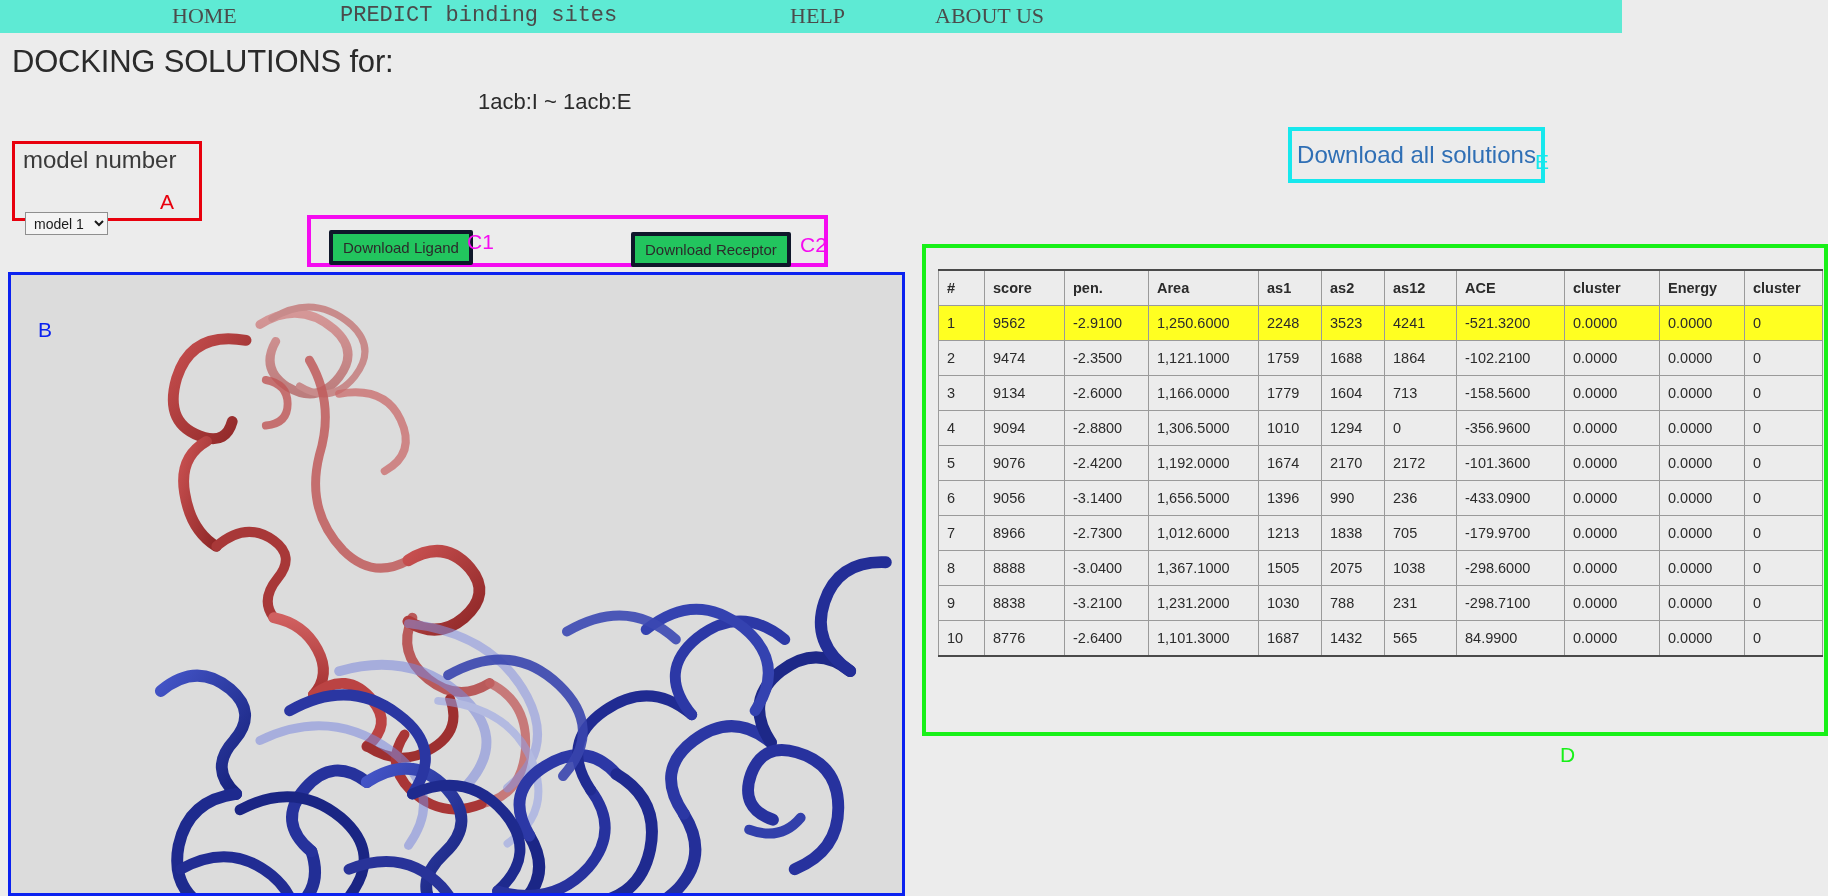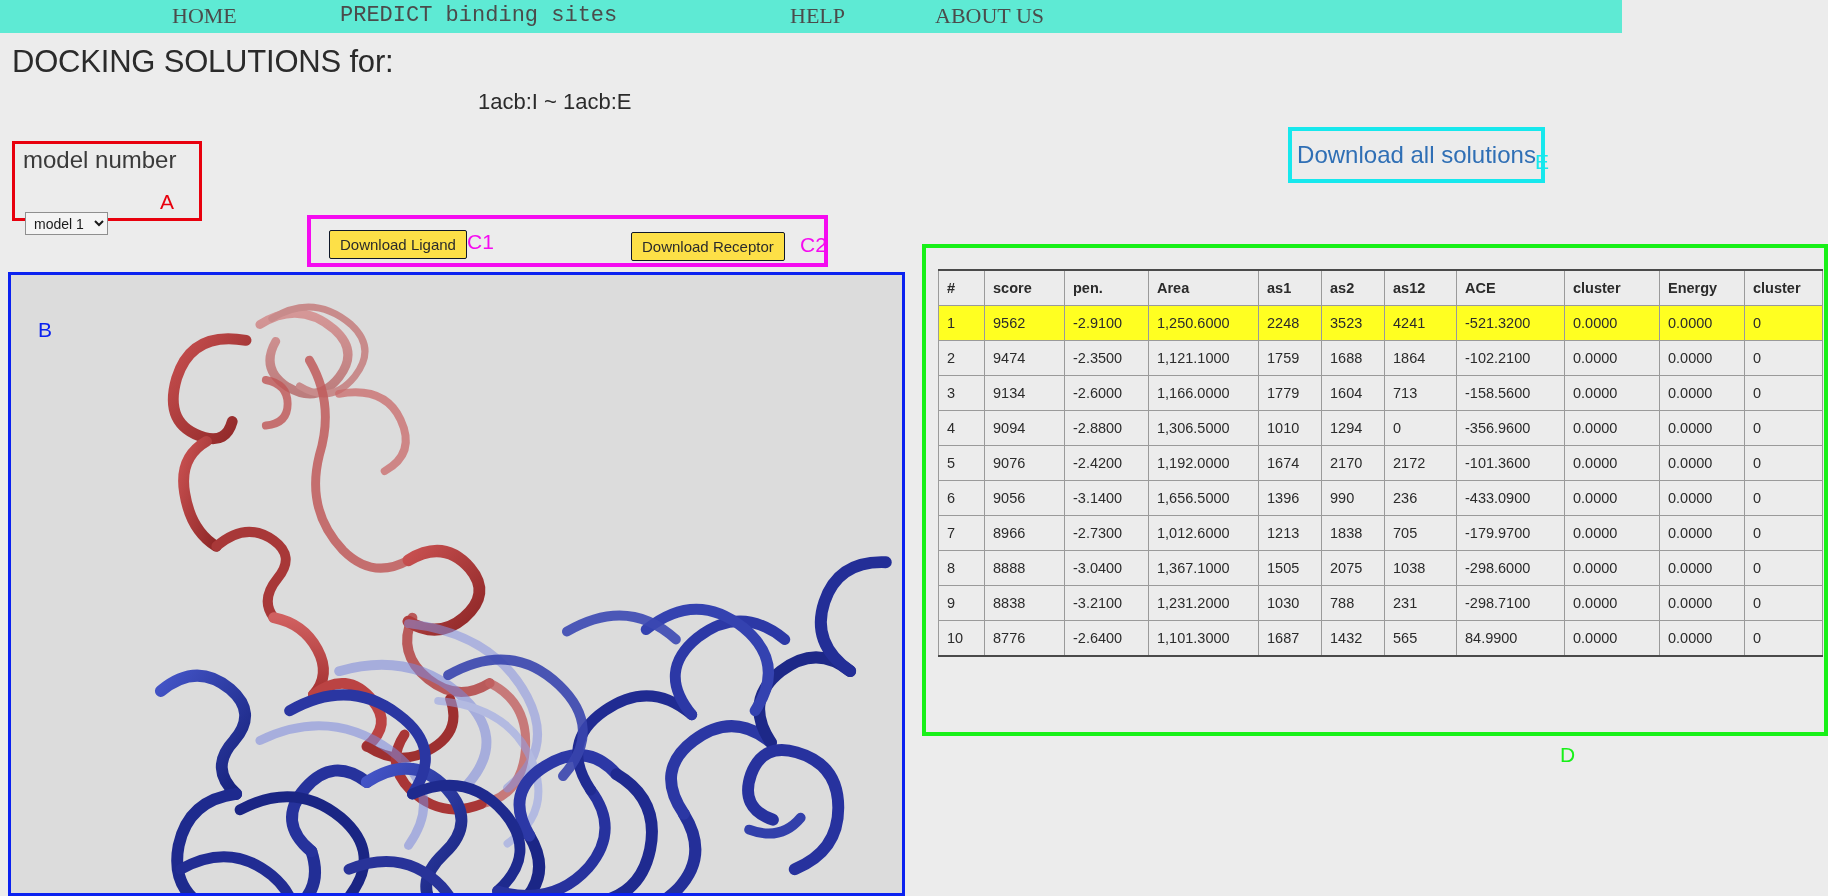--- a/index.html
+++ b/index.html
@@ -72,22 +72,22 @@
 
   
   .dl-box {
     position: absolute; left: 307px; top: 215px; width: 521px; height: 52px;
     border: 4px solid #f50bf0;
   }
   .btn-plain {
     position: absolute;
     font-family: "Liberation Sans", sans-serif;
     font-size: 15px; color: #2b2b2b;
-    background: #fde047;
-    border: 1px solid #0f172a;
+    background: #22c55e;
+    border: 4px solid #0f172a;
     border-radius: 2px;
     padding: 5px 10px;
     cursor: pointer; white-space: nowrap;
   }
   .btn-ligand   { left: 18px; top: 11px; }
   .btn-receptor { left: 320px; top: 13px; }
 
   
   .viewer-box {
     position: absolute; left: 8px; top: 272px; width: 897px; height: 624px;

